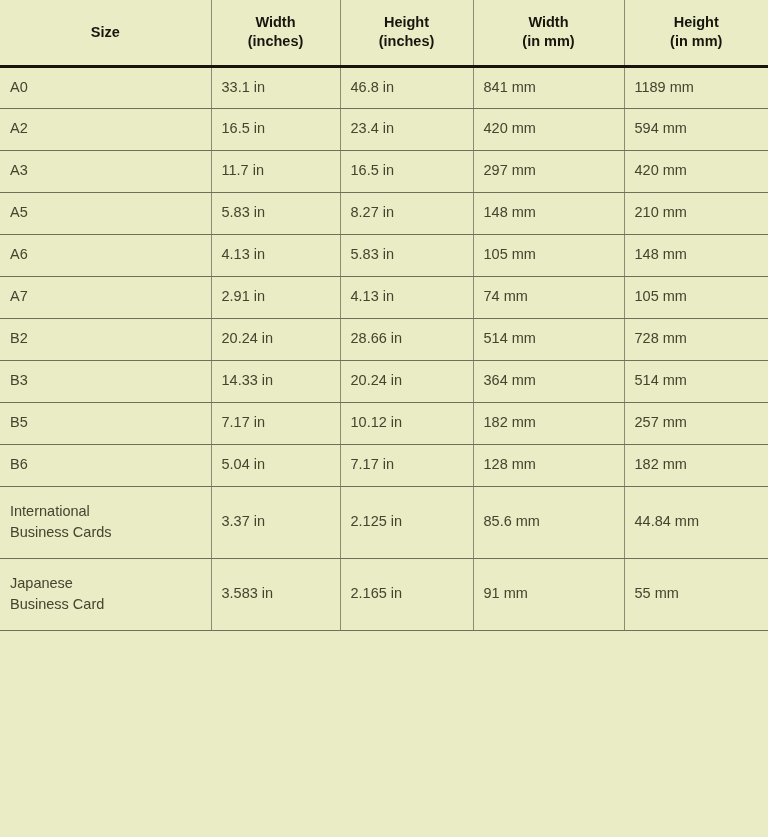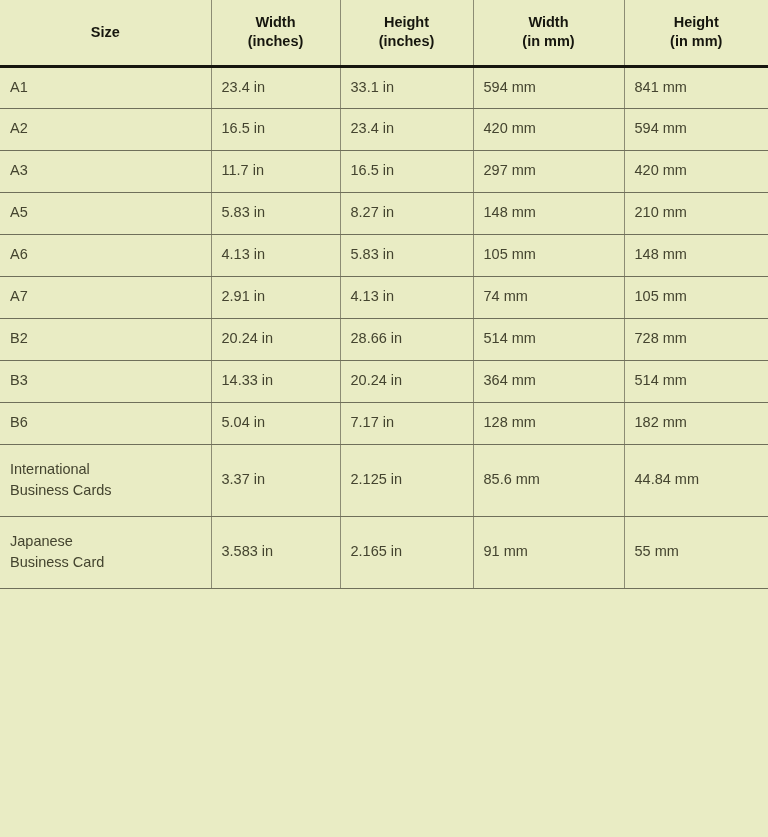--- a/index.html
+++ b/index.html
@@ -94,25 +94,25 @@
         <span class="hdr-l2">(in mm)</span>
       </th>
       <th>
         <span class="hdr-l1">Height</span>
         <span class="hdr-l2">(in mm)</span>
       </th>
     </tr>
   </thead>
   <tbody id="table-body">
       <tr>
-        <td>A1</td>
-        <td>23.4 in</td>
+        <td>A0</td>
         <td>33.1 in</td>
-        <td>594 mm</td>
+        <td>46.8 in</td>
         <td>841 mm</td>
+        <td>1189 mm</td>
       </tr>
       <tr>
         <td>A2</td>
         <td>16.5 in</td>
         <td>23.4 in</td>
         <td>420 mm</td>
         <td>594 mm</td>
       </tr>
       <tr>
         <td>A3</td>
@@ -150,20 +150,27 @@
         <td>728 mm</td>
       </tr>
       <tr>
         <td>B3</td>
         <td>14.33 in</td>
         <td>20.24 in</td>
         <td>364 mm</td>
         <td>514 mm</td>
       </tr>
       <tr>
+        <td>B5</td>
+        <td>7.17 in</td>
+        <td>10.12 in</td>
+        <td>182 mm</td>
+        <td>257 mm</td>
+      </tr>
+      <tr>
         <td>B6</td>
         <td>5.04 in</td>
         <td>7.17 in</td>
         <td>128 mm</td>
         <td>182 mm</td>
       </tr>
       <tr class="tall-row">
         <td>International
 Business Cards</td>
         <td>3.37 in</td>

